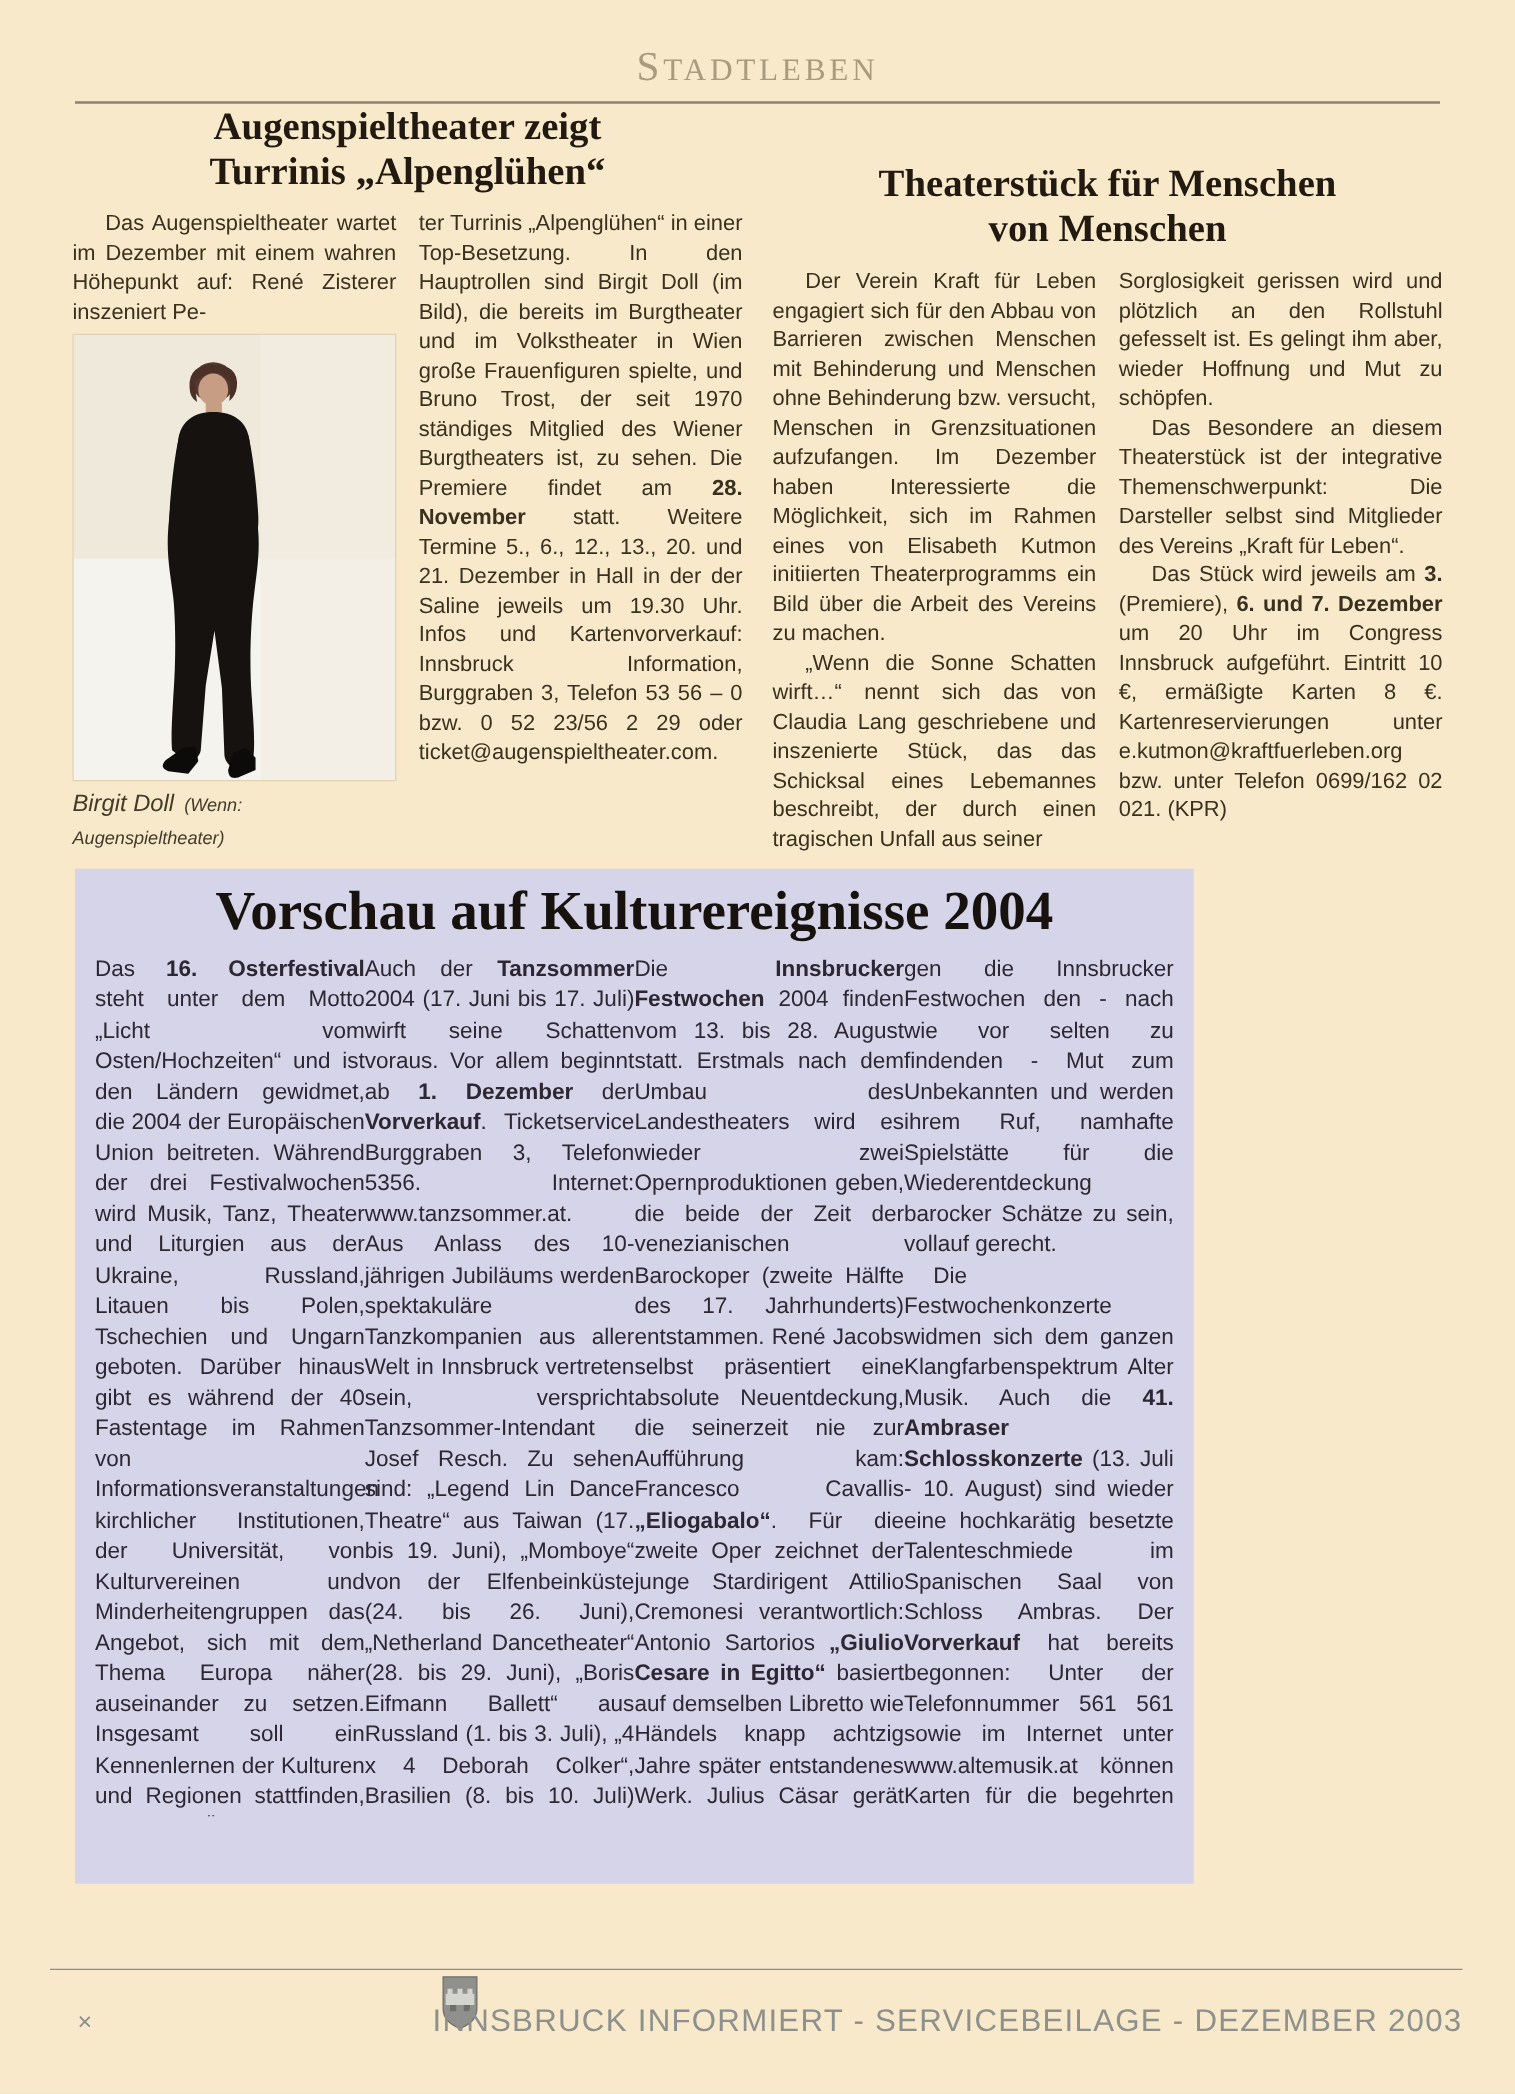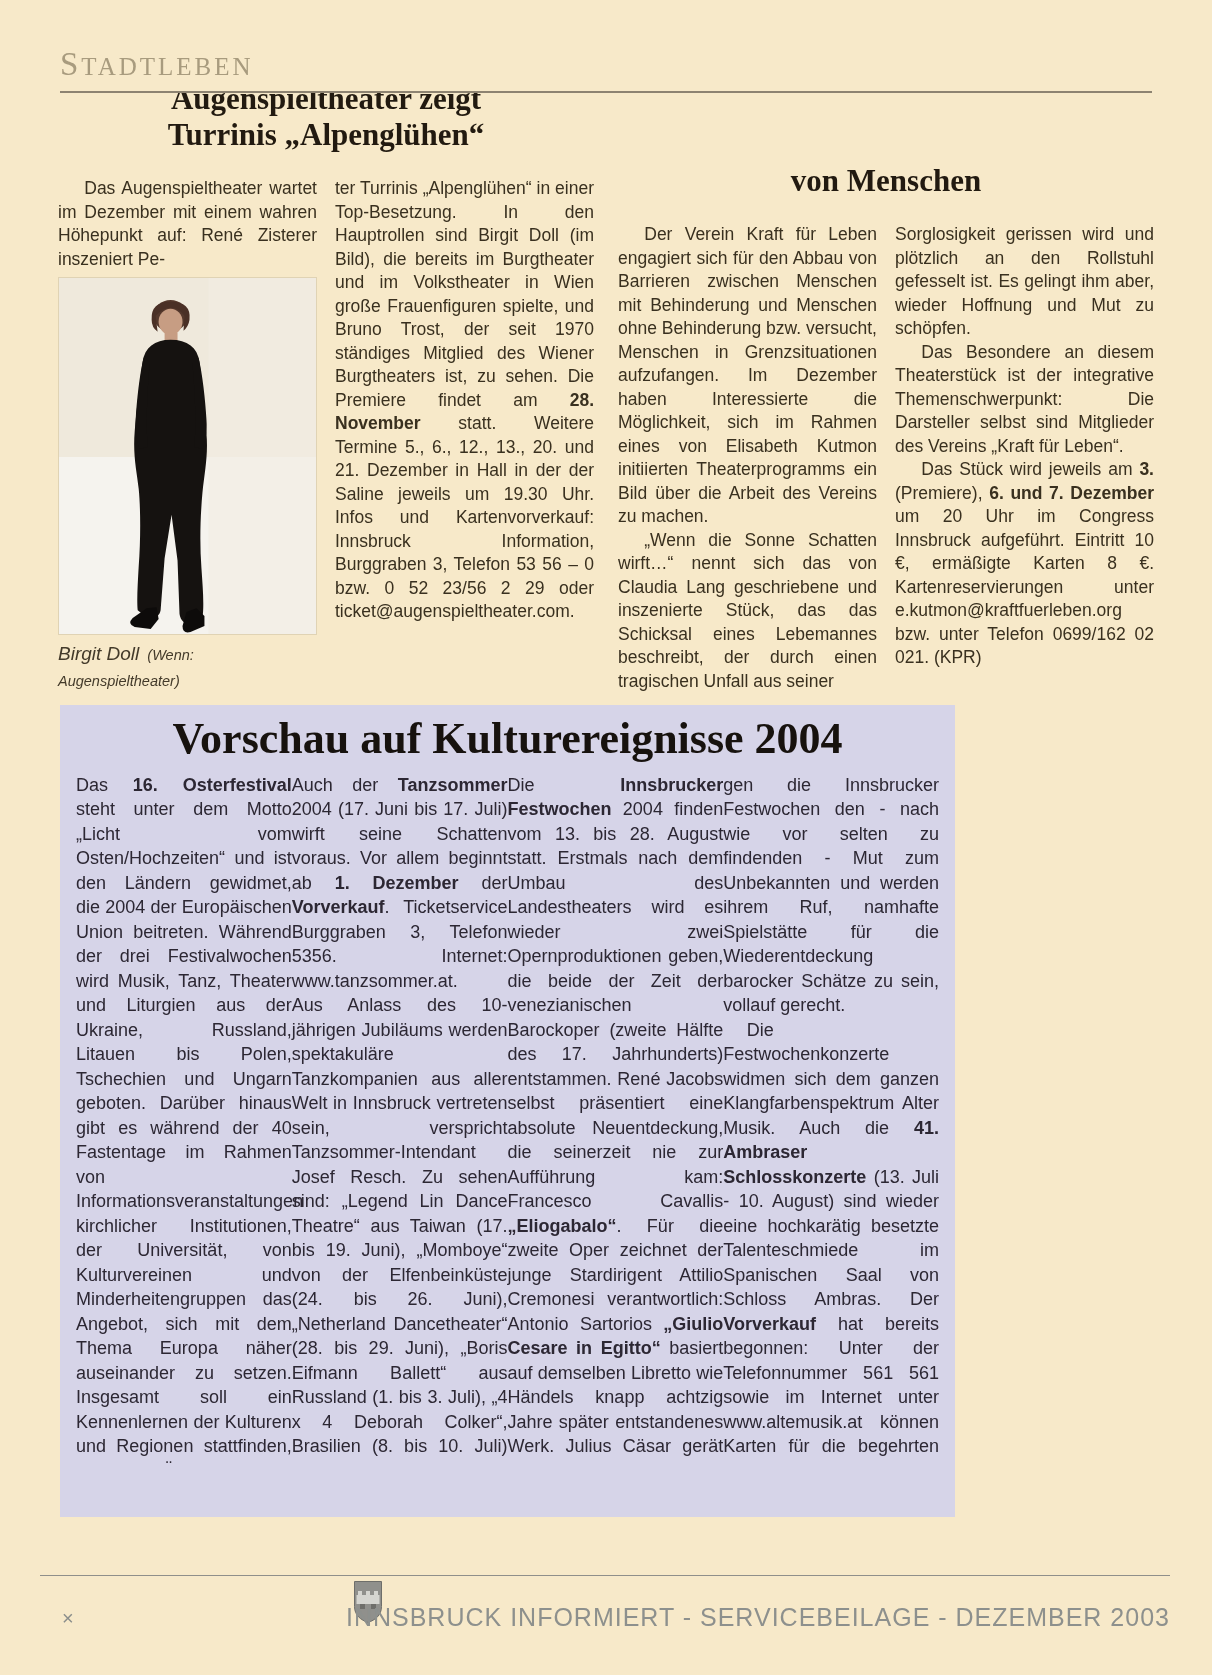--- a/index.html
+++ b/index.html
@@ -3,37 +3,37 @@
 <meta charset="utf-8">
 <style>
   * { margin:0; padding:0; box-sizing:border-box; }
   html,body { background:#e8e0cf; }
   .page {
     position:relative; width:1212px; height:1675px; margin:0 auto;
     background:#f7e9c9; overflow:hidden;
     font-family:"Liberation Sans", sans-serif; color:#39301f;
   }
   
-  .header { padding:46px 60px 0 60px; }
+  .header { padding:36px 60px 0 60px;text-align:center; }
   .kicker {
     font-family:"Liberation Serif", serif; color:#a89b7e;
     font-size:25px; letter-spacing:3px; text-transform:uppercase;
   }
   .kicker::first-letter { font-size:33px; }
   .header-rule { margin-top:8px; border-bottom:2px solid #8d8371; width:1092px; }
 
   
   .articles { display:flex; gap:24px; padding:10px 58px 0 58px; height:600px; overflow:hidden;align-items:flex-end; }
   .article { flex:1 1 0; min-width:0; }
   .article-title {
     font-family:"Liberation Serif", serif; font-weight:bold; color:#221a10;
     font-size:31px; line-height:1.16; text-align:center; margin:4px 0 12px 0;
   }
   .cols { display:flex; gap:18px; }
-  .col { flex:1 1 0; min-width:0; text-align:justify; font-size:17.5px; line-height:23.5px;margin-top:12px; }
+  .col { flex:1 1 0; min-width:0; text-align:justify; font-size:17.5px; line-height:23.5px; }
   .col p { margin:0; }
   .col p.ind { text-indent:1.5em; }
   .col p + p { margin-top:0; }
   b { font-weight:bold; }
 
   
   .photo-wrap { margin-top:6px; }
   .photo {
     width:100%; height:358px;
     background:linear-gradient(180deg,#efe8da 0%, #f2eee4 55%, #f6f4ee 100%);
@@ -113,21 +113,21 @@
           </div>
         </div>
         <div class="col">
           <p>ter Turrinis „Alpenglühen“ in einer Top-Besetzung. In den Hauptrollen sind Birgit Doll (im Bild), die bereits im Burgtheater und im Volkstheater in Wien große Frauenfiguren spielte, und Bruno Trost, der seit 1970 ständiges Mitglied des Wiener Burgtheaters ist, zu sehen. Die Premiere findet am <b>28. November</b> statt. Weitere Termine 5., 6., 12., 13., 20. und 21. Dezember in Hall in der der Saline jeweils um 19.30 Uhr. Infos und Kartenvorverkauf: Innsbruck Information, Burggraben 3, Telefon 53 56 – 0 bzw. 0 52 23/56 2 29 oder ticket@augenspieltheater.com.</p>
         </div>
       </div>
     </div>
 
     <div class="article">
       <h2 class="article-title">
-        <br>
+        <span>Theaterstück für Menschen</span><br>
         <span>von Menschen</span>
       </h2>
       <div class="cols">
         <div class="col">
           <p class="ind">Der Verein Kraft für Leben engagiert sich für den Abbau von Barrieren zwischen Menschen mit Behinderung und Menschen ohne Behinderung bzw. versucht, Menschen in Grenzsituationen aufzufangen. Im Dezember haben Interessierte die Möglichkeit, sich im Rahmen eines von Elisabeth Kutmon initiierten Theaterprogramms ein Bild über die Arbeit des Vereins zu machen.</p>
           <p class="ind">„Wenn die Sonne Schatten wirft…“ nennt sich das von Claudia Lang geschriebene und inszenierte Stück, das das Schicksal eines Lebemannes beschreibt, der durch einen tragischen Unfall aus seiner</p>
         </div>
         <div class="col">
           <p>Sorglosigkeit gerissen wird und plötzlich an den Rollstuhl gefesselt ist. Es gelingt ihm aber, wieder Hoffnung und Mut zu schöpfen.</p>
           <p class="ind">Das Besondere an diesem Theaterstück ist der integrative Themenschwerpunkt: Die Darsteller selbst sind Mitglieder des Vereins „Kraft für Leben“.</p>

